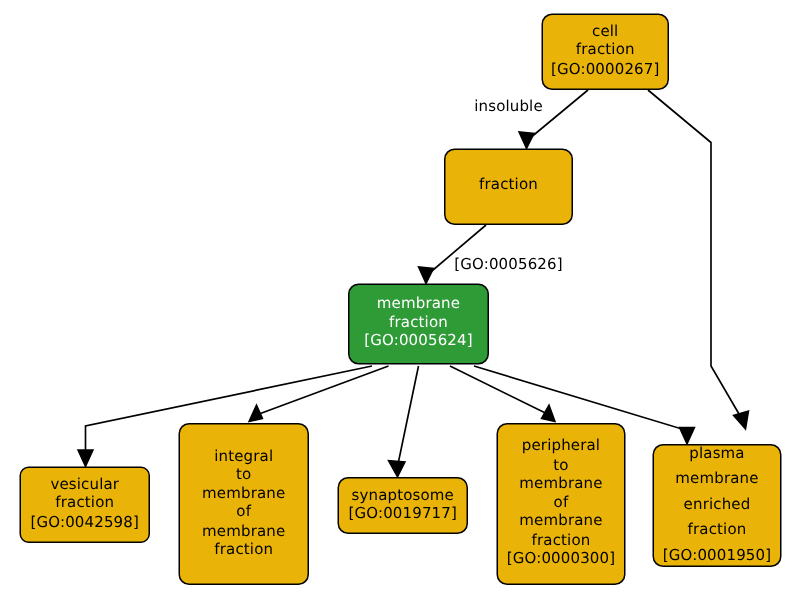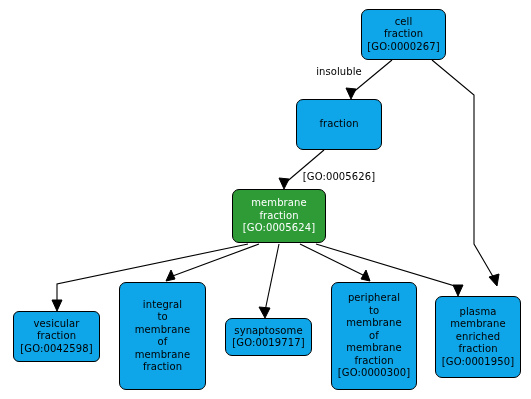--- a/index.html
+++ b/index.html
@@ -20,21 +20,21 @@
     left: 0;
     top: 0;
     width: 531px;
     height: 399px;
   }
   .node {
     position: absolute;
     box-sizing: border-box;
     border: 1px solid #000000;
     border-radius: 7px;
-    background: #0ea5e9;
+    background: #eab308;
     color: #000000;
     display: flex;
     flex-direction: column;
     align-items: center;
     justify-content: center;
     text-align: center;
     font-size: 10px;
     line-height: 12.5px;
     letter-spacing: 0.1px;
     cursor: pointer;
@@ -163,21 +163,21 @@
   <div class="node" style="left: 331px; top: 282px; width: 86px; height: 108px;">
     <span class="nline">peripheral</span>
     <span class="nline">to</span>
     <span class="nline">membrane</span>
     <span class="nline">of</span>
     <span class="nline">membrane</span>
     <span class="nline">fraction</span>
     <span class="goid">[GO:0000300]</span>
   </div>
 
-  <div class="node" style="left: 435px; top: 296px; width: 86px; height: 82px;">
+  <div class="node" style="left: 435px; top: 296px; width: 86px; height: 82px; justify-content: space-between;">
     <span class="nline">plasma</span>
     <span class="nline">membrane</span>
     <span class="nline">enriched</span>
     <span class="nline">fraction</span>
     <span class="goid">[GO:0001950]</span>
   </div>
 
 </div>
 
 </body></html>

